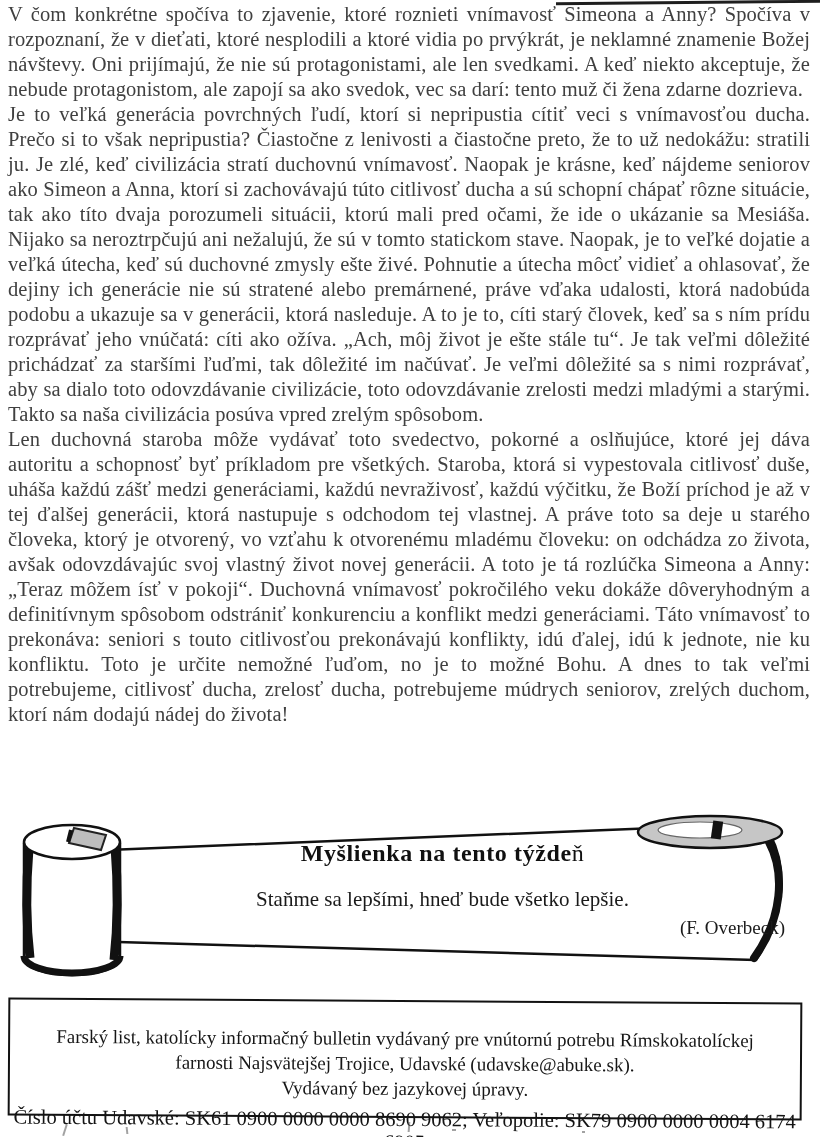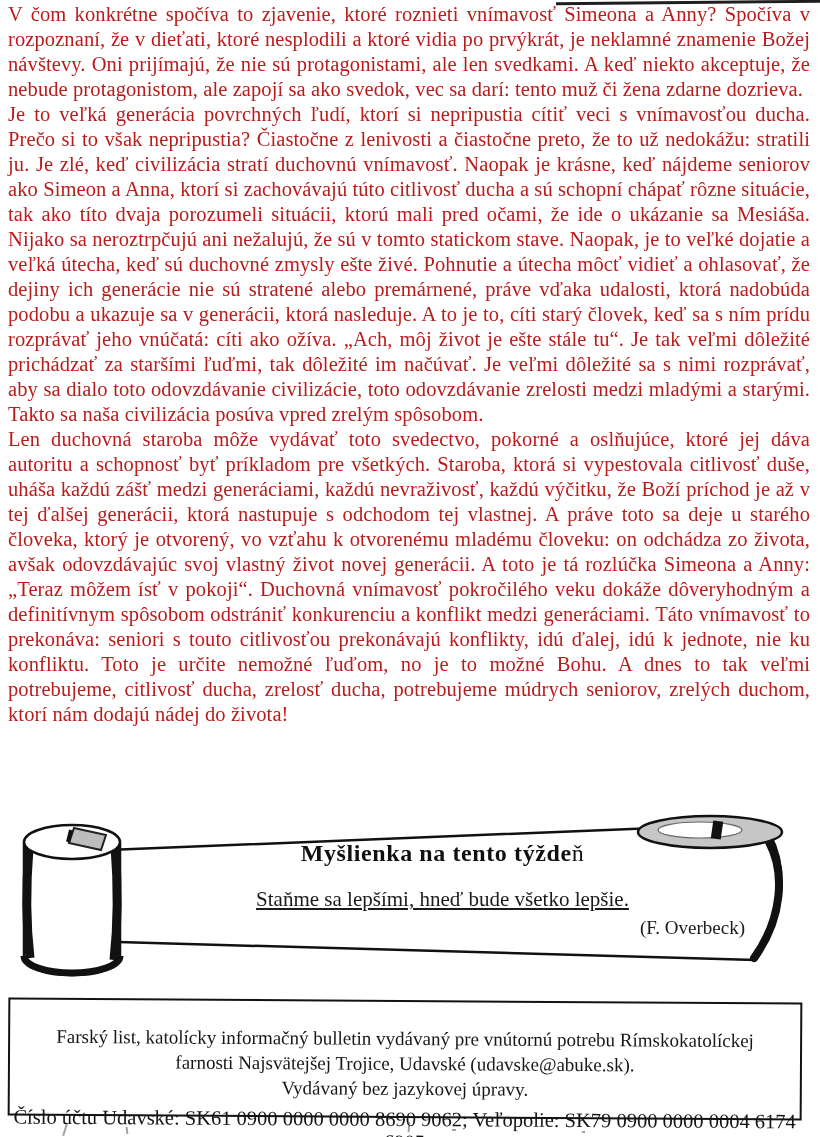--- a/index.html
+++ b/index.html
@@ -15,41 +15,41 @@
   .top-line{
     position:absolute;top:1px;left:556px;width:266px;height:3px;
     background:#1e1e1e;transform:rotate(-0.5deg);
   }
   
   .article{
     position:absolute;top:2px;left:8px;width:802px;
     font-size:20.5px;line-height:25px;
     text-align:justify;
     letter-spacing:0.1px;
-    color:#b91c1c;
+    color:#404040;
   }
   .article p{margin:0;padding:0;}
   
   .scroll{
     position:absolute;top:808px;left:0;width:820px;height:176px;
   }
   .scroll svg{position:absolute;top:0;left:8px;}
   .banner-title{
     position:absolute;top:32px;left:115px;width:655px;
     text-align:center;font-weight:bold;font-size:24px;letter-spacing:0.6px;
     color:#101010;
   }
   .banner-title .suffix{font-weight:normal;}
   .banner-quote{
     position:absolute;top:79px;left:115px;width:655px;
-    text-align:center;font-size:21px;color:#1a1a1a;text-decoration:underline;
+    text-align:center;font-size:21px;color:#1a1a1a;
   }
   .banner-attribution{
     position:absolute;top:109px;left:600px;width:185px;
-    text-align:center;font-size:19px;color:#1a1a1a;
+    text-align:right;font-size:19px;color:#1a1a1a;
   }
   
   .footer-box{
     position:absolute;top:1000px;left:8px;width:794px;height:118px;
     border:2.5px solid #121212;
     transform:rotate(0.35deg);
     text-align:center;box-sizing:border-box;
   }
   .footer-about{padding-top:24px;font-size:19px;line-height:25px;color:#161616;}
   .footer-about div{margin:0;}

